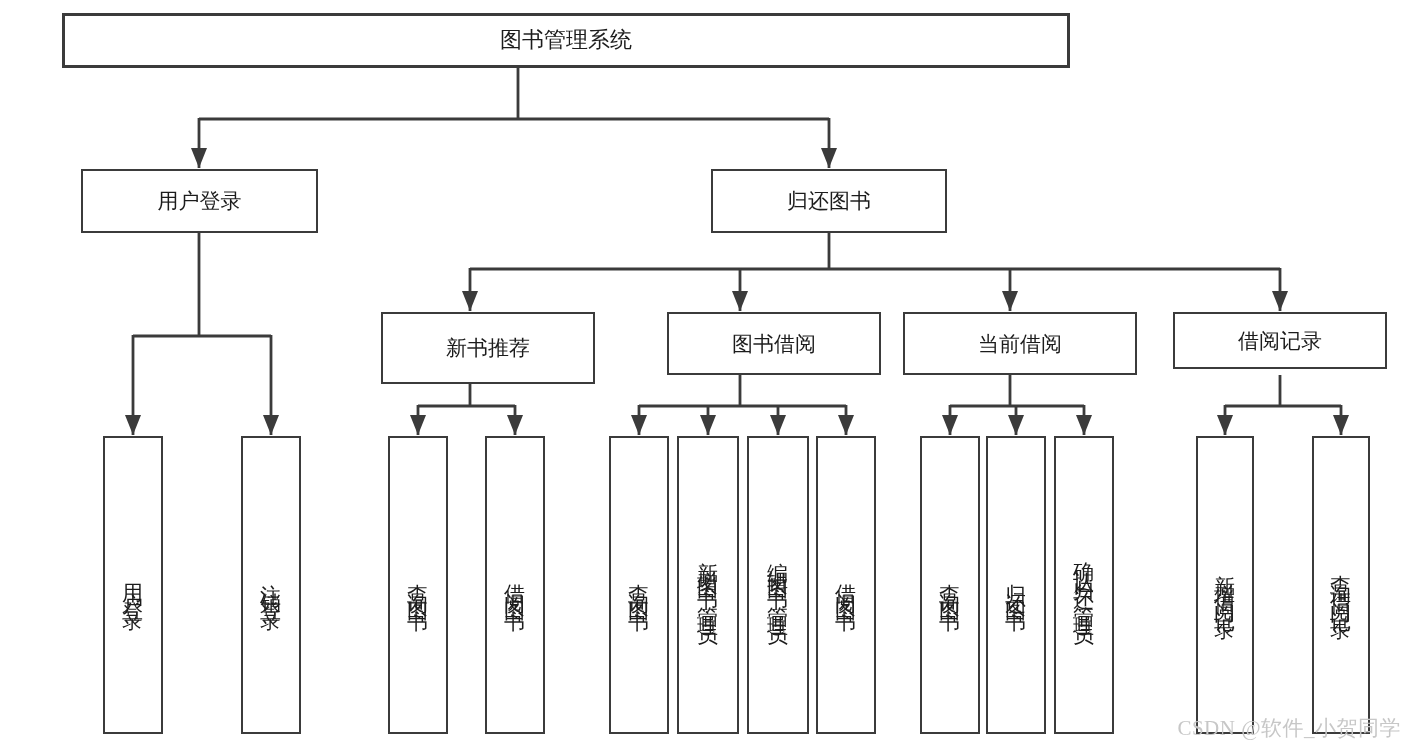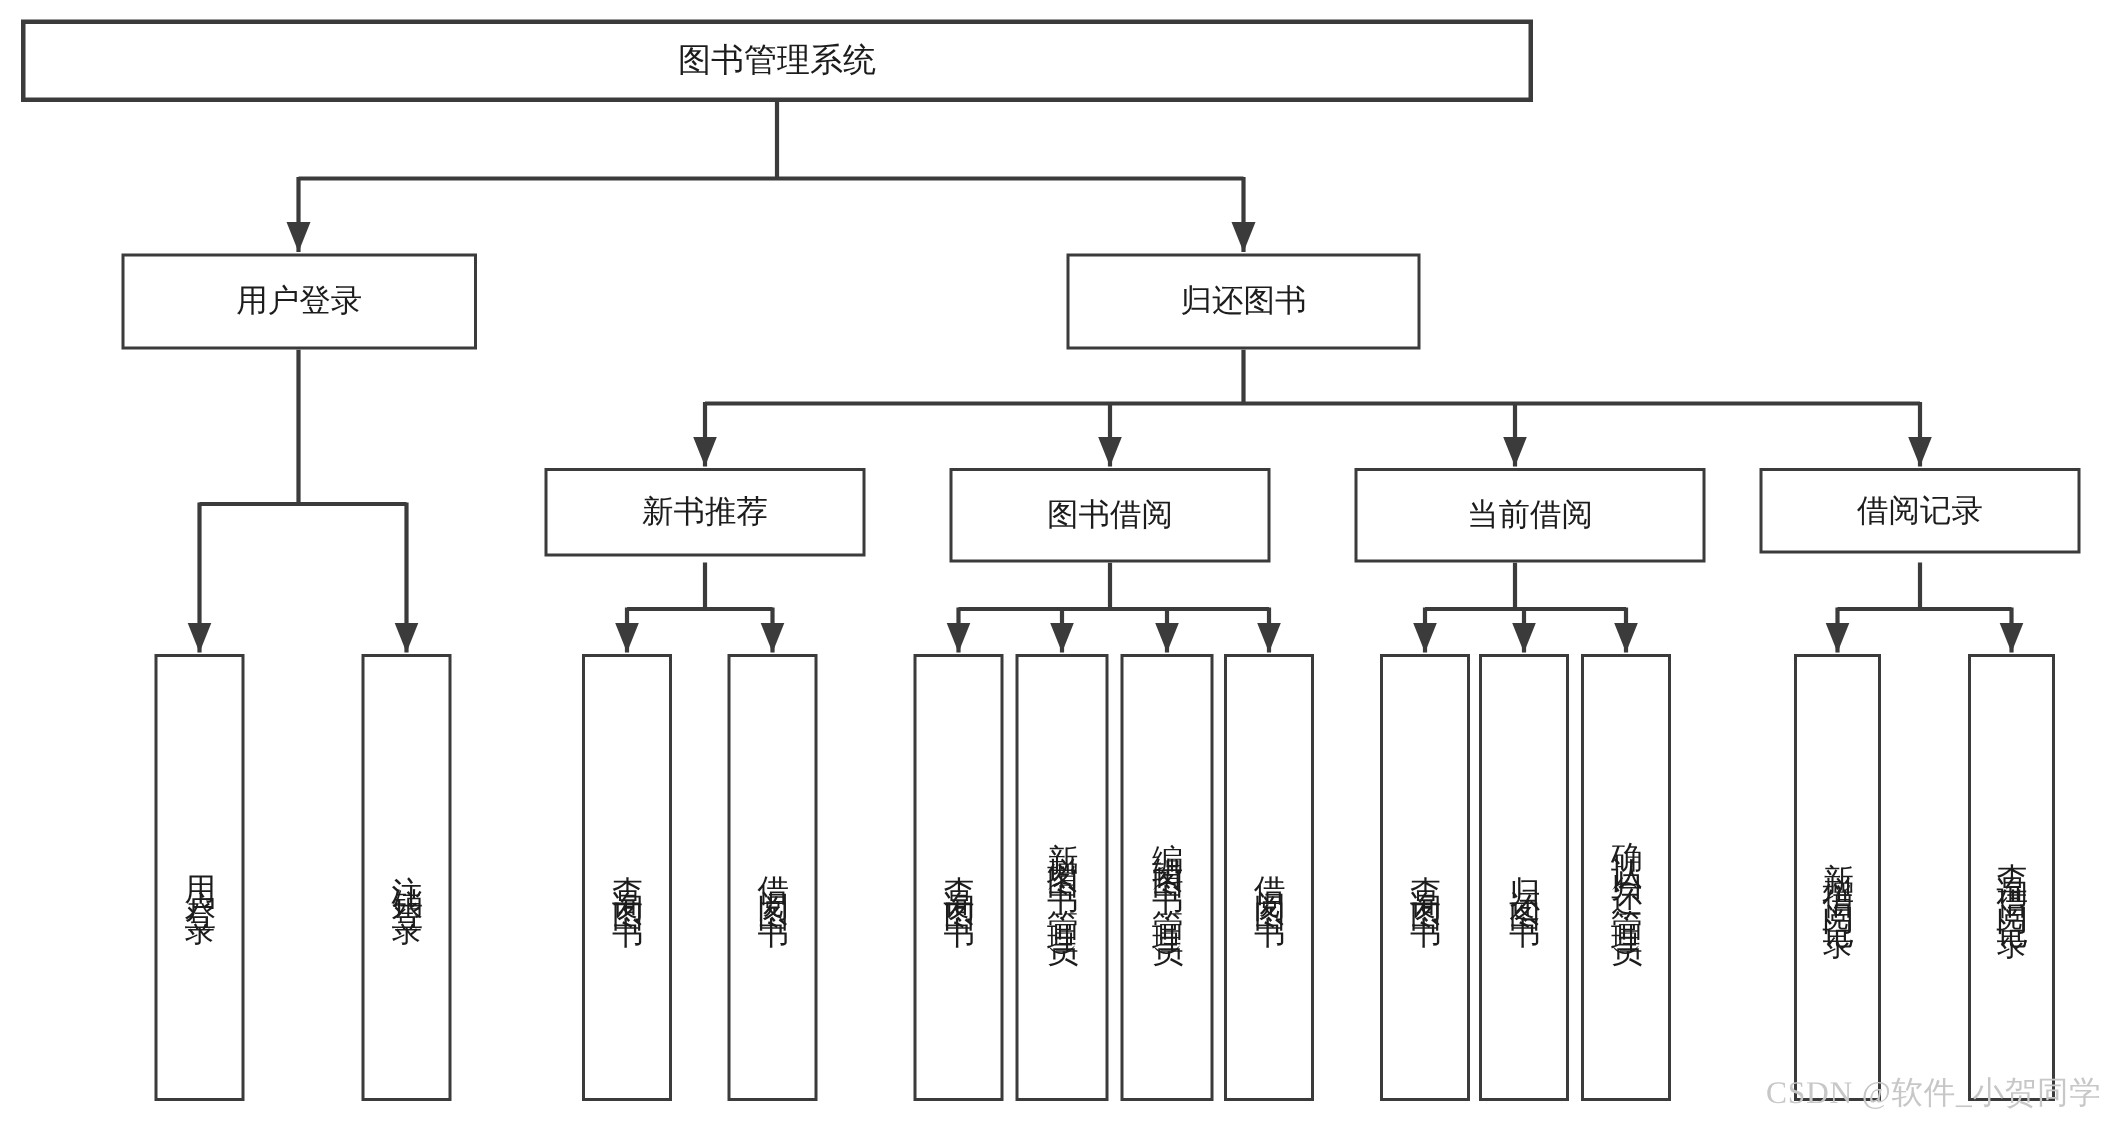--- a/index.html
+++ b/index.html
@@ -25,21 +25,21 @@
     position:absolute;
     background:#ffffff;
     border:2.5px solid var(--line);
     display:flex;align-items:center;justify-content:center;
     color:var(--text);
     font-size:21px;
     line-height:1.2;
     text-align:center;
     white-space:nowrap;
   }
-  .root{border-width:3px;font-size:22px;}
+  .root{border-width:3px;font-size:22px;margin-left:48px;}
   .vbox{
     writing-mode:vertical-rl;
     text-orientation:mixed;
     letter-spacing:9px;
     font-size:21px;
     line-height:1;
     white-space:normal;
   }
   .watermark{
     position:absolute;
@@ -98,22 +98,22 @@
       <line x1="1225" y1="405" x2="1225" y2="435"></line>
       <line x1="1341" y1="405" x2="1341" y2="435"></line>
     </g>
   </svg>
 
   <div class="box root" style="left:14px;top:13px;width:1008px;height:55px">图书管理系统</div>
 
   <div class="box" style="left:81px;top:169px;width:237px;height:64px">用户登录</div>
   <div class="box" style="left:711px;top:169px;width:236px;height:64px">归还图书</div>
 
-  <div class="box" style="left:363px;top:312px;width:214px;height:59px">新书推荐</div>
-  <div class="box" style="left:633px;top:312px;width:214px;height:63px">图书借阅</div>
+  <div class="box" style="left:381px;top:312px;width:214px;height:72px">新书推荐</div>
+  <div class="box" style="left:667px;top:312px;width:214px;height:63px">图书借阅</div>
   <div class="box" style="left:903px;top:312px;width:234px;height:63px">当前借阅</div>
   <div class="box" style="left:1173px;top:312px;width:214px;height:57px">借阅记录</div>
 
   <div class="box vbox" style="left:103px;top:436px;width:60px;height:298px">用户登录</div>
   <div class="box vbox" style="left:241px;top:436px;width:60px;height:298px">注销登录</div>
 
   <div class="box vbox" style="left:388px;top:436px;width:60px;height:298px">查询图书</div>
   <div class="box vbox" style="left:485px;top:436px;width:60px;height:298px">借阅图书</div>
 
   <div class="box vbox" style="left:609px;top:436px;width:60px;height:298px">查询图书</div>

